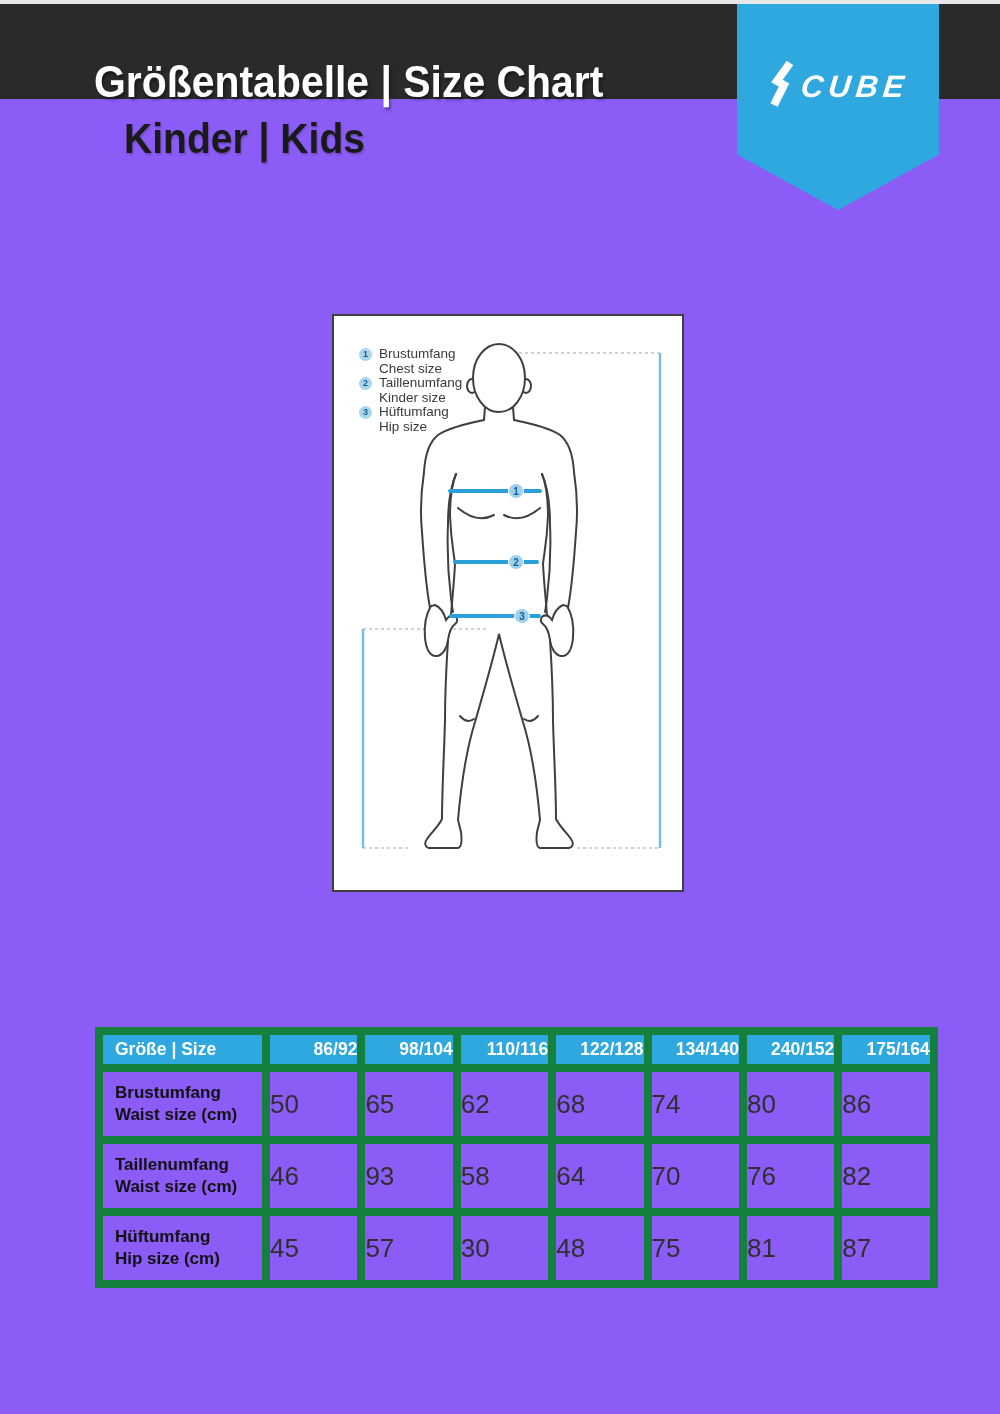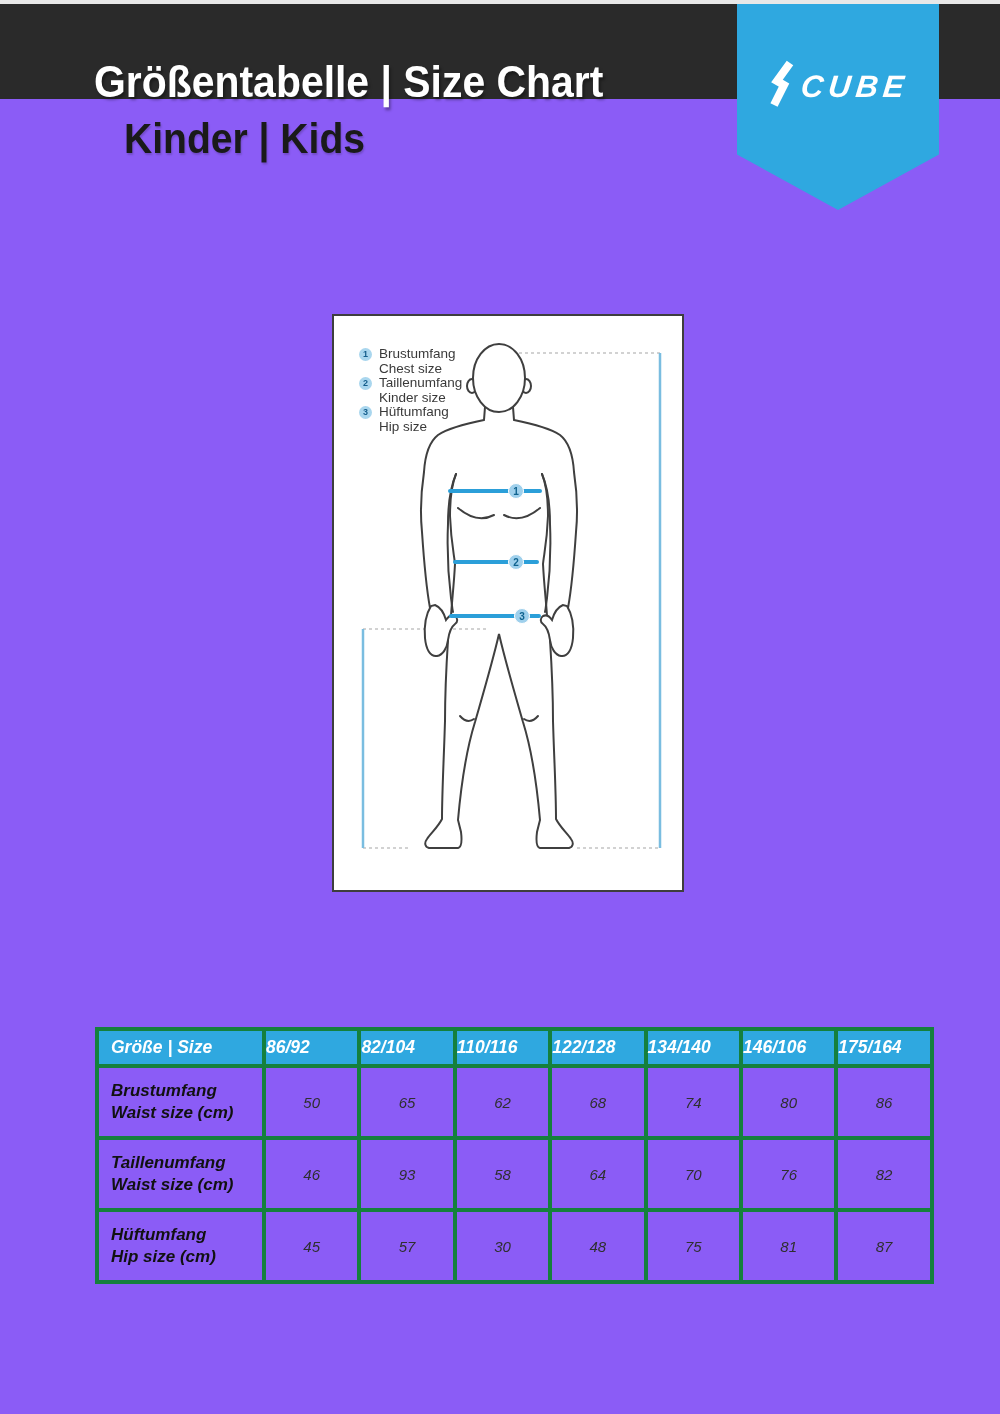--- a/index.html
+++ b/index.html
@@ -48,33 +48,33 @@
     flex:0 0 auto; width:13px; height:13px; margin-top:1px; border-radius:50%;
     background:#a9d6ee; color:#155e8c; font-size:9px; font-weight:bold;
     text-align:center; line-height:13px;
   }
   .lg-text { font-size:13.5px; line-height:14.5px; color:#3a3a3a; }
   
   .size-table {
     position:absolute; left:95px; top:1023px; width:835px;
     border-collapse:collapse; table-layout:fixed;
   }
-  .size-table th, .size-table td { border:4px solid #15803d;font-style:italic; }
+  .size-table th, .size-table td { border:8px solid #15803d; }
   .size-table thead th {
     height:37px; background:#2fa8e0; color:#ffffff;
-    font-size:17.5px; font-weight:bold; text-align:left;
+    font-size:17.5px; font-weight:bold; text-align:right;
   }
   .size-table thead th.corner { text-align:left; padding-left:12px; }
   .size-table tbody tr { height:72px; }
   .size-table tbody th {
     text-align:left; padding-left:12px; font-size:17px; font-weight:bold;
     color:#111; line-height:1.3; vertical-align:middle;
   }
   .size-table tbody td {
-    text-align:center; font-size:15px; font-weight:normal; color:#2f2f2f;
+    text-align:left; font-size:26px; font-weight:normal; color:#2f2f2f;
     vertical-align:middle;
   }
 </style>
 </head>
 <body>
 
 <div class="page">
 
   <div class="topbar"></div>
   <div class="title">Größentabelle | Size Chart</div>
@@ -181,25 +181,25 @@
         <col style="width:95.4px">
       <col style="width:95.4px">
         <col style="width:95.4px">
         <col style="width:95.4px">
         <col style="width:95.4px">
     </colgroup>
     <thead>
       <tr>
         <th class="corner">Größe | Size</th>
         <th>86/92</th>
-        <th>82/104</th>
+        <th>98/104</th>
         <th>110/116</th>
         <th>122/128</th>
         <th>134/140</th>
-        <th>146/106</th>
+        <th>240/152</th>
         <th>175/164</th>
       </tr>
     </thead>
     <tbody>
       <tr>
         <th>
           <div>Brustumfang</div>
           <div>Waist size (cm)</div>
         </th>
         <td>50</td>

